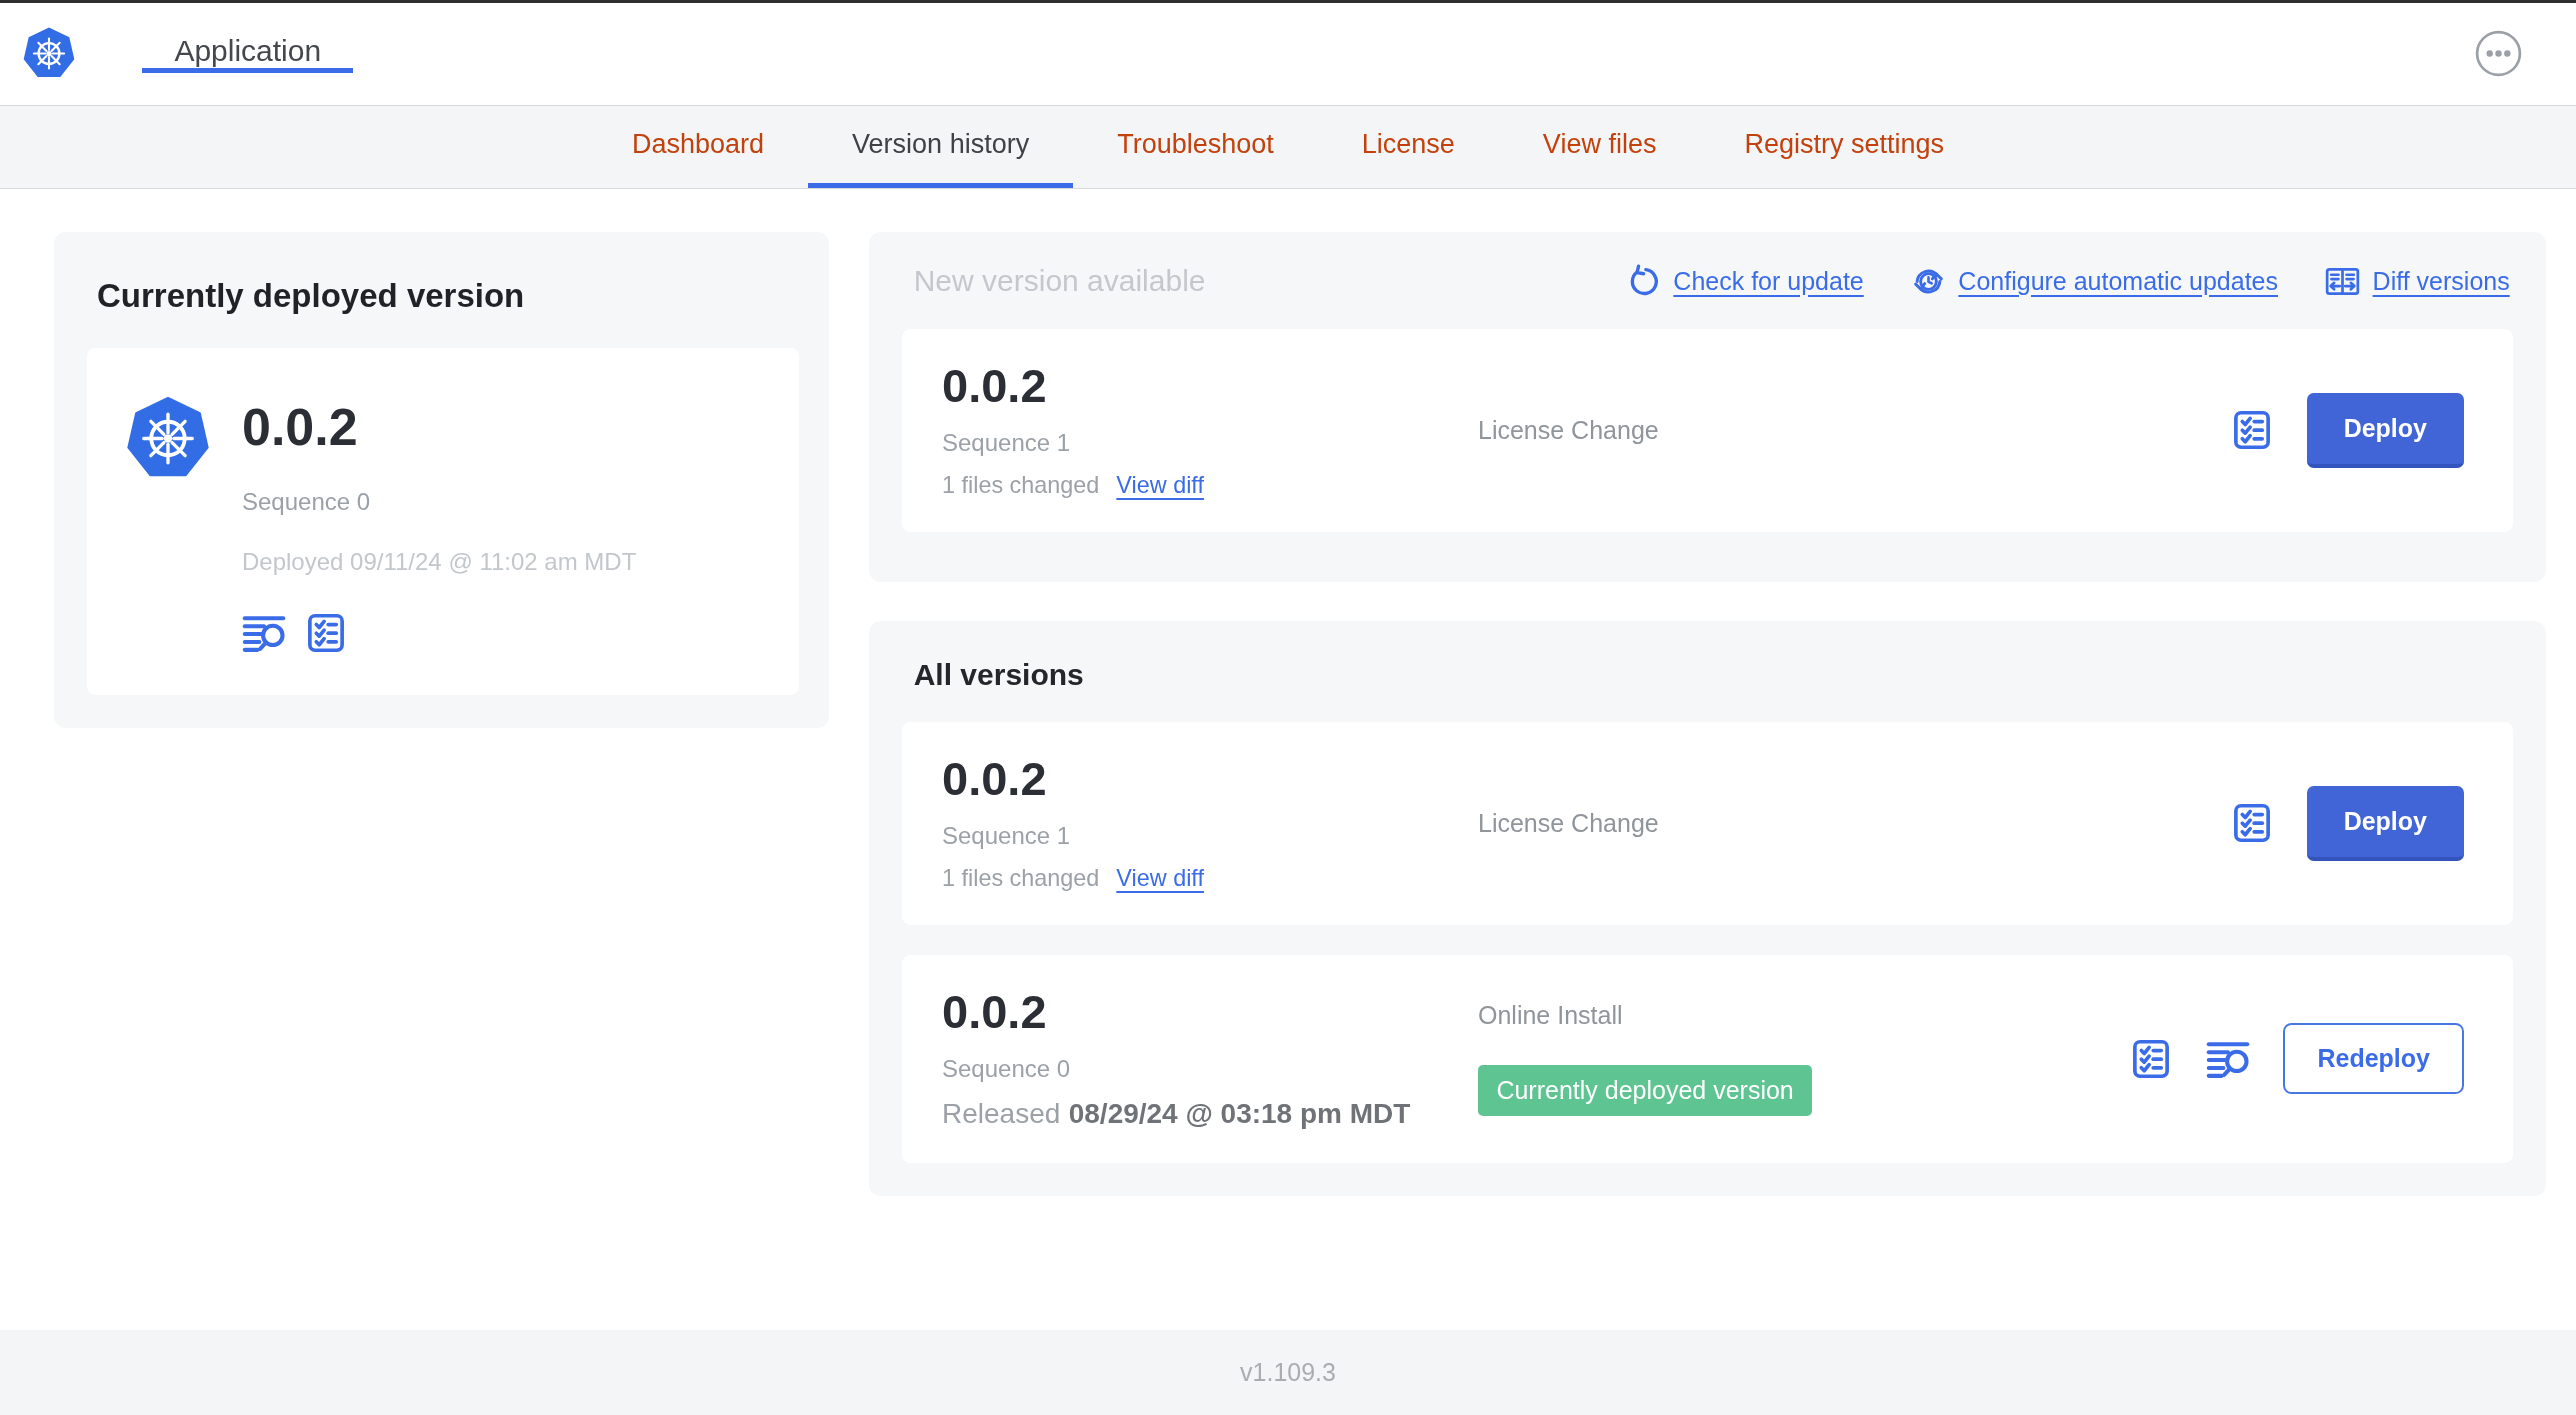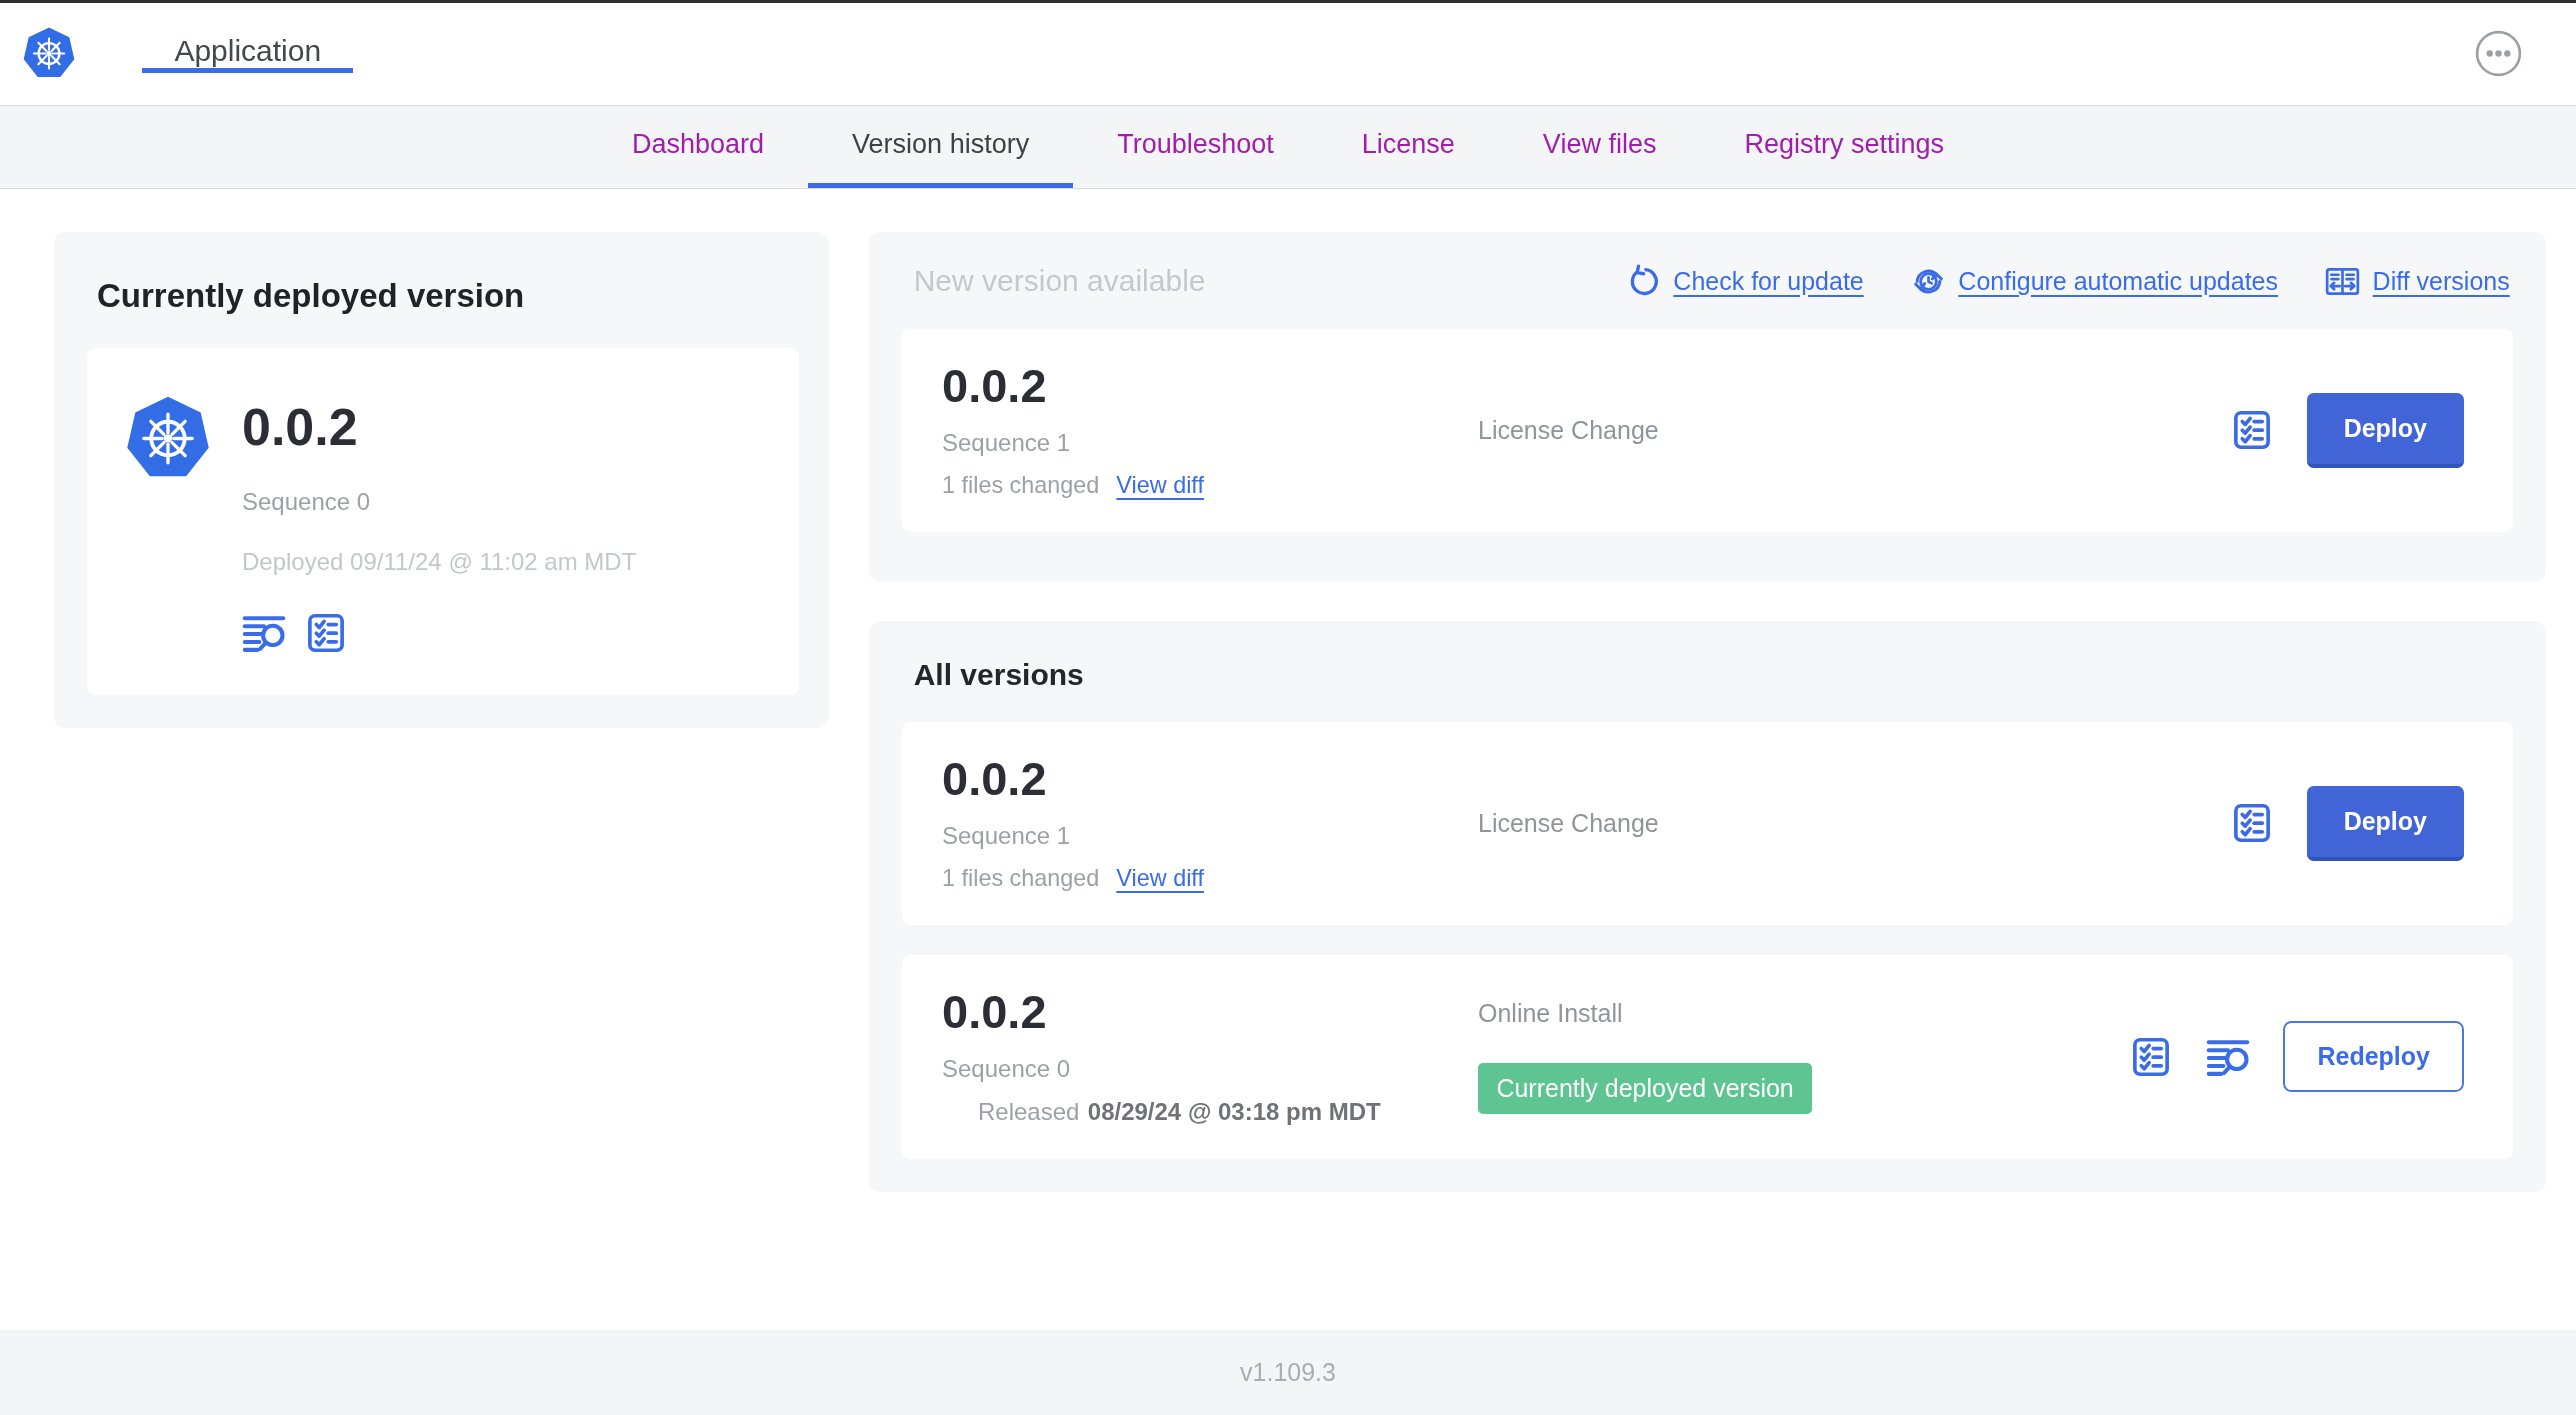--- a/index.html
+++ b/index.html
@@ -29,21 +29,21 @@
     background:#fff; border:none; padding:0; cursor:pointer;
   }
 
   
   .sub-nav {
     height:83px; background:#f4f5f7; border-bottom:1.7px solid #d9dadd;
     display:flex; justify-content:center;
   }
   .nav-tab {
     display:flex; align-items:center; padding:0 44px; font-size:27px;
-    color:#a21caf; cursor:pointer; border-bottom:5.9px solid transparent;
+    color:#c2410c; cursor:pointer; border-bottom:5.9px solid transparent;
   }
   .nav-tab.active { color:#3e4146; font-weight:500; border-bottom-color:#3b6ce8; }
 
   
   .main { display:flex; align-items:flex-start; gap:40px; padding:43px 30px 0 54px; }
   .panel { background:#f5f7f9; border-radius:11.7px; }
 
   
   .left-panel { width:775px; min-height:430px; padding:40px 30px 33px 33px; flex:none; }
   .left-title { font-size:33px; font-weight:700; color:#1f2227; margin:5px 0 33px 10px; }
@@ -92,21 +92,21 @@
   .vc-actions { display:flex; align-items:center; gap:33px; }
   .deploy-btn {
     background:#4165d6; color:#fff; font-size:25px; font-weight:700;
     padding:21px 37px; border:none; border-bottom:4.2px solid #3454bd;
     border-radius:6.7px; cursor:pointer;
   }
   .redeploy-btn {
     background:#fff; color:#3b6ce8; font-size:25px; font-weight:600;
     padding:19px 32px; border:2.5px solid #4677e2; border-radius:8.4px; cursor:pointer;
   }
-  .released-line { font-size:24px; margin-top:15px; color:#9ba1a7;margin-left:36px; }
+  .released-line { font-size:28px; margin-top:15px; color:#9ba1a7; }
   .released-line .date { color:#6f7378; font-weight:700; margin-left:8.4px; }
 
   
   .av-panel { padding:37px 33px 33px 33px; }
   .av-header { display:flex; align-items:center; padding:0 3.3px 0 11.7px; }
   .av-title { font-size:30px; font-weight:600; color:#23262b; }
   .rpp { margin-left:auto; display:flex; align-items:center; gap:15px; font-size:24px; color:#3e4146; }
   .select-wrap { position:relative; display:inline-block; }
   .rpp-select {
     appearance:none; -webkit-appearance:none; -moz-appearance:none;

